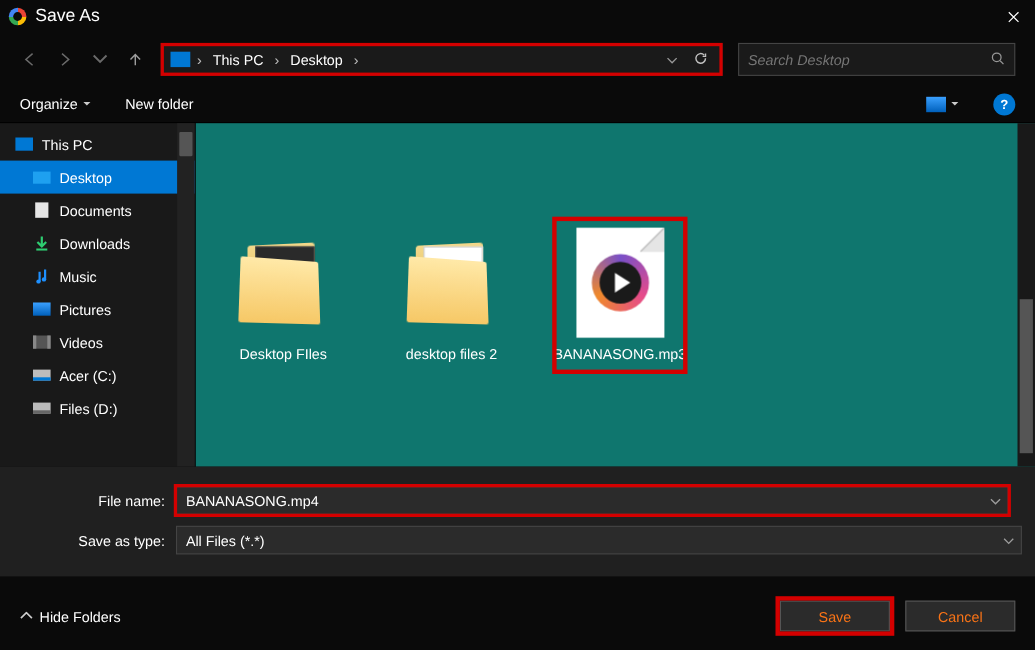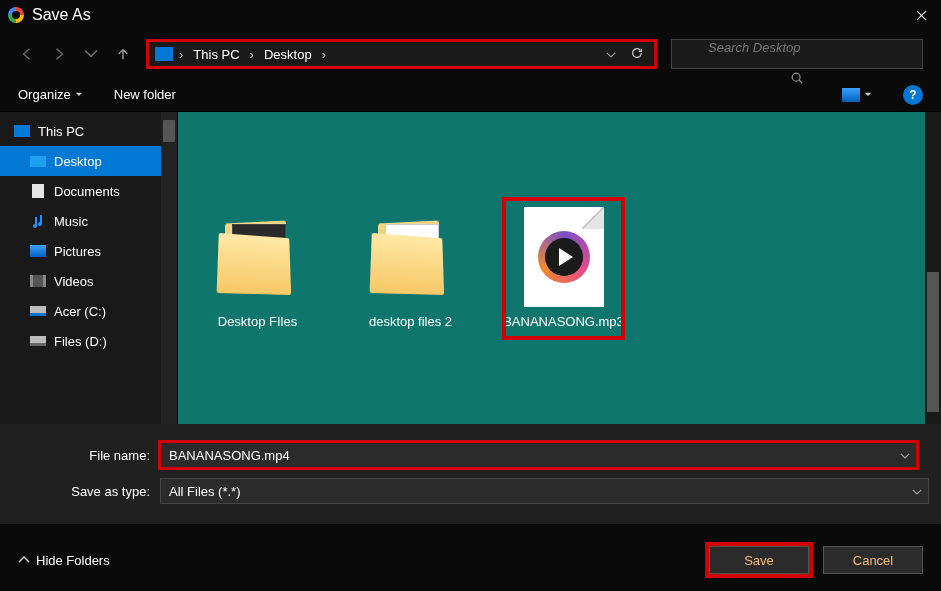--- a/index.html
+++ b/index.html
@@ -18,21 +18,21 @@
     .nav-up svg { width: 14px; height: 14px; }
     
     .addressbar { flex: 1; height: 30px; border: 3px solid #d40000; background: #1a1a1a; display: flex; align-items: center; padding: 0 6px; gap: 6px; }
     .addr-icon { width: 18px; height: 14px; background: #0078d4; position: relative; }
     .addr-sep { opacity: 0.7; }
     .addr-crumb { padding: 2px 4px; cursor: pointer; }
     .addr-spacer { flex: 1; }
     .addr-chevron { opacity: 0.7; padding: 0 4px; cursor: pointer; }
     .addr-refresh { opacity: 0.85; padding: 0 4px; cursor: pointer; }
     
-    .searchbar { width: 252px; height: 30px; border: 1px solid #444; background: #1a1a1a; display: flex; align-items: center; padding: 0 8px; gap: 16px; flex-direction: column; }
+    .searchbar { width: 252px; height: 30px; border: 1px solid #444; background: #1a1a1a; display: flex; align-items: center; padding: 0 8px; gap: 16px; }
     .searchbar input { background: transparent; border: none; color: #fff; outline: none; flex: 1; font-size: 13px; font-style: italic; color: #888; }
     .searchbar .search-icon { opacity: 0.7; }
     
     .toolbar { height: 34px; display: flex; align-items: center; padding: 0 18px; gap: 31px; border-bottom: 1px solid #000; }
     .toolbar .organize { display: flex; align-items: center; gap: 4px; cursor: pointer; }
     .toolbar .newfolder { cursor: pointer; }
     .toolbar .spacer { flex: 1; }
     .toolbar .view-btn { width: 22px; height: 22px; display: flex; align-items: center; justify-content: center; cursor: pointer; gap: 4px; }
     .toolbar .help-btn { width: 20px; height: 20px; border-radius: 50%; background: #0078d4; color: #fff; display: flex; align-items: center; justify-content: center; font-size: 12px; cursor: pointer; font-weight: bold; }
     
@@ -70,21 +70,21 @@
     .form-row { display: flex; align-items: center; margin-bottom: 10px; }
     .form-row label { width: 148px; text-align: right; padding-right: 10px; font-size: 13px; }
     .form-row .field { flex: 1; height: 26px; background: #2b2b2b; border: 1px solid #444; display: flex; align-items: center; padding: 0 8px; position: relative; }
     .form-row .field.hl { outline: 3px solid #d40000; outline-offset: -1px; }
     .form-row .field input { background: transparent; border: none; color: #fff; outline: none; width: 100%; font-size: 13px; }
     .form-row .field .dd { position: absolute; right: 6px; opacity: 0.7; }
     
     .footer { display: flex; align-items: center; padding: 22px 18px 12px 18px; }
     .footer .hide { display: flex; align-items: center; gap: 6px; cursor: pointer; }
     .footer .spacer { flex: 1; }
-    .footer button { width: 100px; height: 28px; background: #2b2b2b; border: 1px solid #555; color: #fdba74; font-size: 13px; cursor: pointer; margin-left: 14px; }
+    .footer button { width: 100px; height: 28px; background: #2b2b2b; border: 1px solid #555; color: #f97316; font-size: 13px; cursor: pointer; margin-left: 14px; }
     .footer button.hl { outline: 4px solid #d40000; }
     
     .side-ico { width: 16px; height: 14px; display: inline-flex; align-items: center; justify-content: center; }
   </style>
 </head>
 <body>
 
 <div class="titlebar">
   <div class="app-icon"></div>
   <div class="title">Save As</div>
@@ -186,20 +186,28 @@
     </div>
     <div class="side-item">
       <span class="side-ico">
           <span style="width:12px;height:14px;background:#e6e6e6;display:inline-block"></span>
         </span>
       <span>Documents</span>
     </div>
     <div class="side-item">
       <span class="side-ico">
           <svg viewBox="0 0 12 14" width="12">
+            <path d="M6 1 L6 9 M2 6 L6 10 L10 6 M1 13 L11 13" stroke="#2ecc71" stroke-width="2" fill="none"></path>
+          </svg>
+        </span>
+      <span>Downloads</span>
+    </div>
+    <div class="side-item">
+      <span class="side-ico">
+          <svg viewBox="0 0 12 14" width="12">
             <path d="M9 1 L9 10 M4 3 L4 12" stroke="#1e90ff" stroke-width="2"></path>
             <circle cx="3" cy="12" r="2" fill="#1e90ff"></circle>
             <circle cx="8" cy="10" r="2" fill="#1e90ff"></circle>
           </svg>
         </span>
       <span>Music</span>
     </div>
     <div class="side-item">
       <span class="side-ico">
           <span style="width:16px;height:12px;background:linear-gradient(#3aa0ff,#0060bb);display:inline-block"></span>

